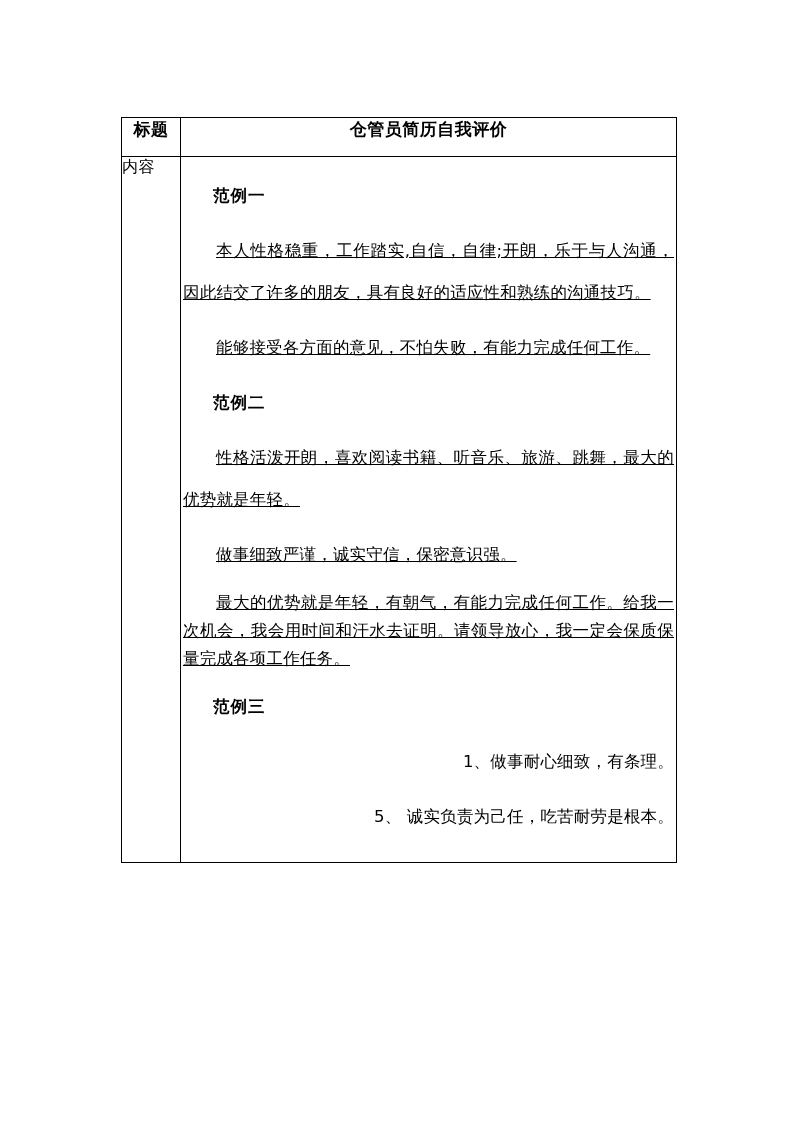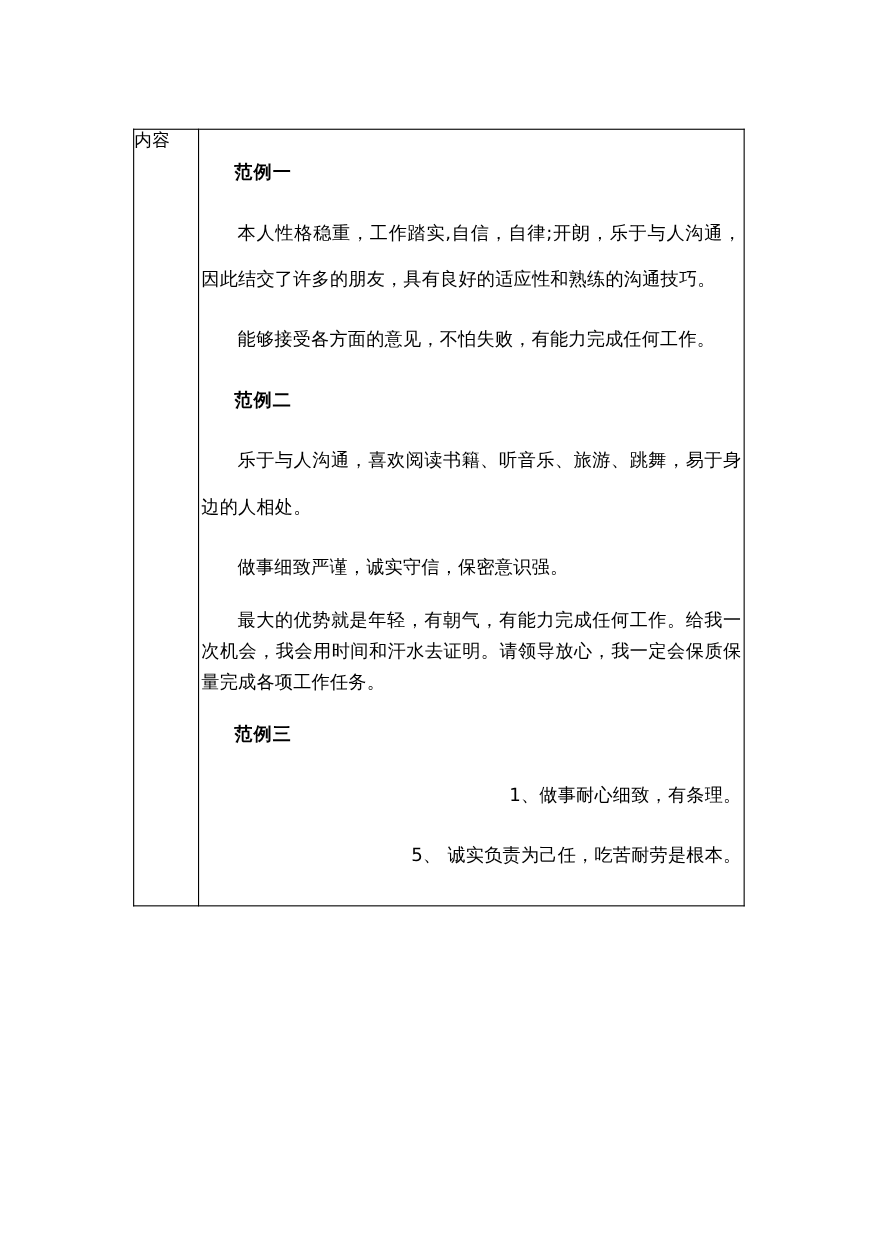--- a/index.html
+++ b/index.html
@@ -84,20 +84,21 @@
   .blk + .blk { margin-top: 13px; }
 
   .blk.heading {
     font-weight: bold;
     text-indent: 30px;
     text-align: left;
     letter-spacing: 1px;
   }
   .blk.para {
     text-indent: 33px;
+    text-decoration: underline;
   }
   .blk.tight {
     line-height: 28px;
   }
   .blk.item {
     text-indent: 30px;
     text-align: right;
   }
 </style>
 </head>
@@ -105,28 +106,32 @@
 
 <div class="page">
 
   <table class="doc-table">
     <colgroup>
       <col class="label-col">
       <col class="body-col">
     </colgroup>
     <tbody>
       <tr>
+        <td class="hdr-label">标题</td>
+        <td class="hdr-title">仓管员简历自我评价</td>
+      </tr>
+      <tr>
         <td class="content-label">内容</td>
         <td class="content-body">
           <div class="content-inner" id="content-blocks">
               <p class="blk heading">范例一</p>
               <p class="blk para">本人性格稳重，工作踏实,自信，自律;开朗，乐于与人沟通，因此结交了许多的朋友，具有良好的适应性和熟练的沟通技巧。</p>
               <p class="blk para">能够接受各方面的意见，不怕失败，有能力完成任何工作。</p>
               <p class="blk heading">范例二</p>
-              <p class="blk para">乐于与人沟通，喜欢阅读书籍、听音乐、旅游、跳舞，易于身边的人相处。</p>
+              <p class="blk para">性格活泼开朗，喜欢阅读书籍、听音乐、旅游、跳舞，最大的优势就是年轻。</p>
               <p class="blk para">做事细致严谨，诚实守信，保密意识强。</p>
               <p class="blk para tight">最大的优势就是年轻，有朝气，有能力完成任何工作。给我一次机会，我会用时间和汗水去证明。请领导放心，我一定会保质保量完成各项工作任务。</p>
               <p class="blk heading">范例三</p>
               <p class="blk item">1、做事耐心细致，有条理。</p>
               <p class="blk item">5、 诚实负责为己任，吃苦耐劳是根本。</p>
             </div>
         </td>
       </tr>
     </tbody>
   </table>

